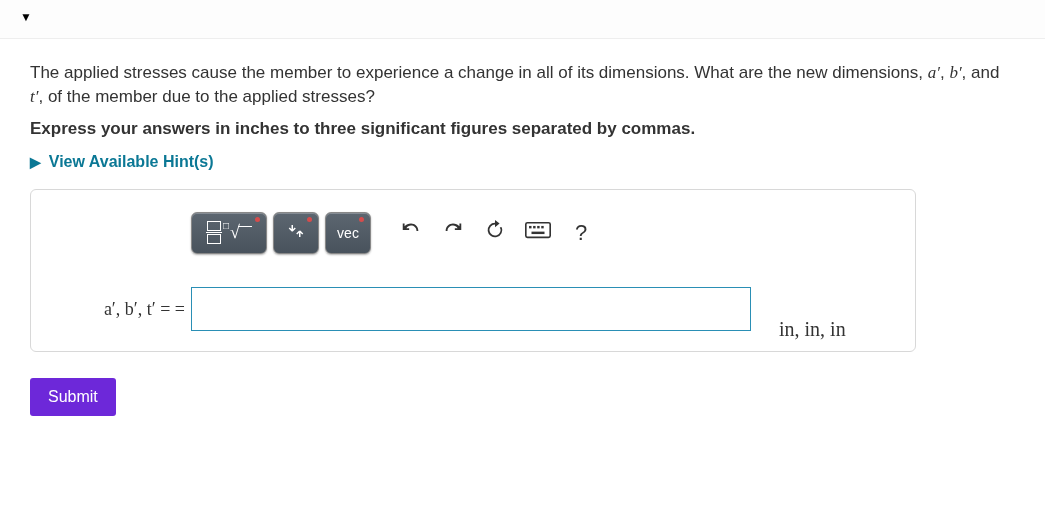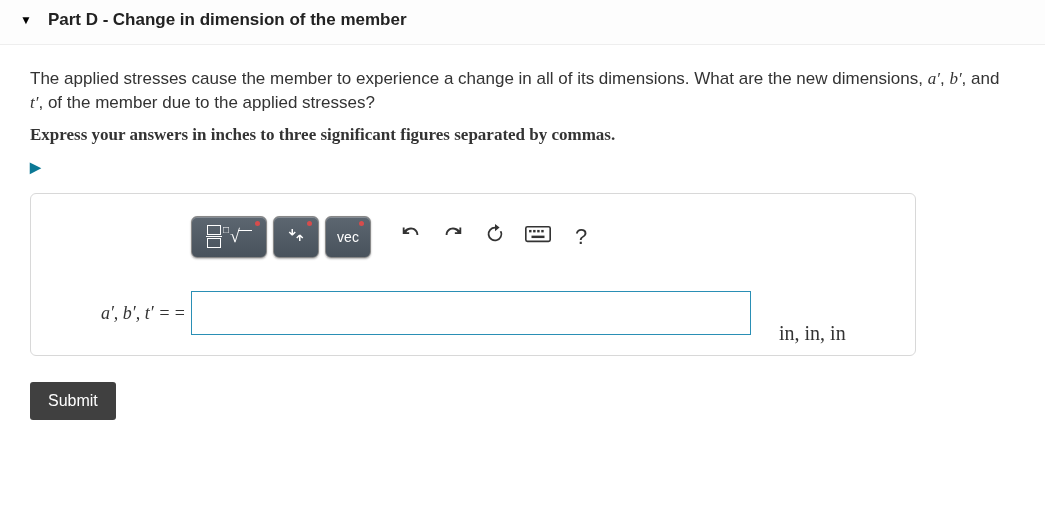--- a/index.html
+++ b/index.html
@@ -2,72 +2,69 @@
 <html><head>
 <meta charset="utf-8">
 <style>
   html,body{margin:0;padding:0;background:#fff;font-family:"Helvetica Neue",Arial,sans-serif;color:#333;}
   .page{width:1045px;box-sizing:border-box;}
   .part-header{display:flex;align-items:center;padding:10px 20px 14px 20px;border-bottom:1px solid #eee;background:#fdfdfd;}
   .part-header .caret{font-size:12px;margin-right:16px;color:#000;}
   .part-label{font-weight:700;font-size:17px;color:#222;}
   .part-body{padding:22px 30px 10px 30px;}
   .prompt{font-size:17px;color:#333;line-height:1.4;margin:0 0 10px 0;}
-  .prompt-bold{font-weight:700;font-size:17px;margin:6px 0 14px 0;font-family:Liberation Serif, serif;}
+  .prompt-bold{font-weight:700;font-size:17px;margin:6px 0 14px 0;}
   .math-it{font-family:"Times New Roman",serif;font-style:italic;}
   .hint-row{display:flex;align-items:center;color:#0b7895;font-weight:700;font-size:16px;margin:4px 0 18px 0;cursor:pointer;user-select:none;}
   .hint-row .tri{font-size:14px;margin-right:8px;}
   .answer-card{border:1px solid #d8d8d8;border-radius:6px;padding:22px 22px 10px 22px;width:840px;}
   .toolbar{display:flex;align-items:center;gap:6px;}
   .spacer{width:132px;}
   .tbtn{height:40px;min-width:44px;border:1px solid #888;border-radius:6px;background:linear-gradient(#5c6670,#48525c);color:#fff;display:flex;align-items:center;justify-content:center;font-size:15px;position:relative;box-shadow:inset 0 1px 0 rgba(255,255,255,.25),0 1px 2px rgba(0,0,0,.3);}
   .tbtn--wide{min-width:74px;}
   .tbtn .dot{position:absolute;top:4px;right:6px;width:5px;height:5px;background:#d64c4c;border-radius:50%;}
   .tbtn svg{fill:#fff;}
   .plain-btn{height:36px;min-width:36px;background:none;border:none;display:flex;align-items:center;justify-content:center;color:#333;font-size:20px;}
   .plain-btn svg{fill:#333;}
   .input-row{display:flex;align-items:center;margin-top:24px;}
   .lhs{width:132px;text-align:right;padding-right:6px;font-family:"Times New Roman",serif;font-size:18px;color:#333;}
-  .lhs .it{font-style:italic;}
+  .lhs .it{}
   .answer-input{flex:0 0 560px;height:44px;border:1px solid #2a8fb5;background:#fff;font-size:16px;padding:0 8px;box-sizing:border-box;outline:none;}
   .units{padding-left:28px;font-family:"Times New Roman",serif;font-size:20px;margin-top:40px;}
   .submit-row{margin:26px 0 10px 0;}
-  .submit-btn{background:#404040;color:#fff;border:none;border-radius:3px;padding:10px 18px;font-size:16px;cursor:pointer;}
+  .submit-btn{background:#6d28d9;color:#fff;border:none;border-radius:3px;padding:10px 18px;font-size:16px;cursor:pointer;}
   .greek{font-family:"Times New Roman",serif;font-size:16px;letter-spacing:0px;}
   .vec-label{font-size:14px;}
   .sqrt-shape{font-family:"Times New Roman",serif;font-size:18px;position:relative;}
   .sqrt-shape .idx{font-size:10px;position:absolute;top:-2px;left:-7px;}
   .sqrt-shape .rad{border-top:1px solid #fff;display:inline-block;width:14px;height:12px;margin-left:-2px;vertical-align:top;margin-top:4px;}
   .frac-icon{display:flex;flex-direction:column;align-items:center;line-height:1;}
   .frac-icon .n, .frac-icon .d{width:12px;height:8px;border:1px solid #fff;}
   .frac-icon .bar{width:16px;height:1px;background:#fff;margin:1px 0;}
 </style>
 </head>
 <body>
 
 <div class="page">
 
   <div class="part-header">
     <span class="caret">▼</span>
-    <span>
-      <span class="part-label">Part D -</span>
-      <span class="part-label light">Change in dimension of the member</span>
-    </span>
   </div>
 
   <div class="part-body">
 
     <p class="prompt">
       <span>The applied stresses cause the member to experience a change in all of its dimensions. What are the new dimensions, </span><span class="math-it">a′</span>, <span class="math-it">b′</span>, and <span class="math-it">t′</span><span>, of the member due to the applied stresses?</span>
     </p>
 
     <p class="prompt-bold">Express your answers in inches to three significant figures separated by commas.</p>
 
     <div class="hint-row">
       <span class="tri">▶</span>
+      <span>View Available Hint(s)</span>
     </div>
 
     <div class="answer-card">
 
       <div class="toolbar">
         <div class="spacer"></div>
 
         <div class="tbtn tbtn--wide">
           <span class="dot"></span>
           <span class="frac-icon">

